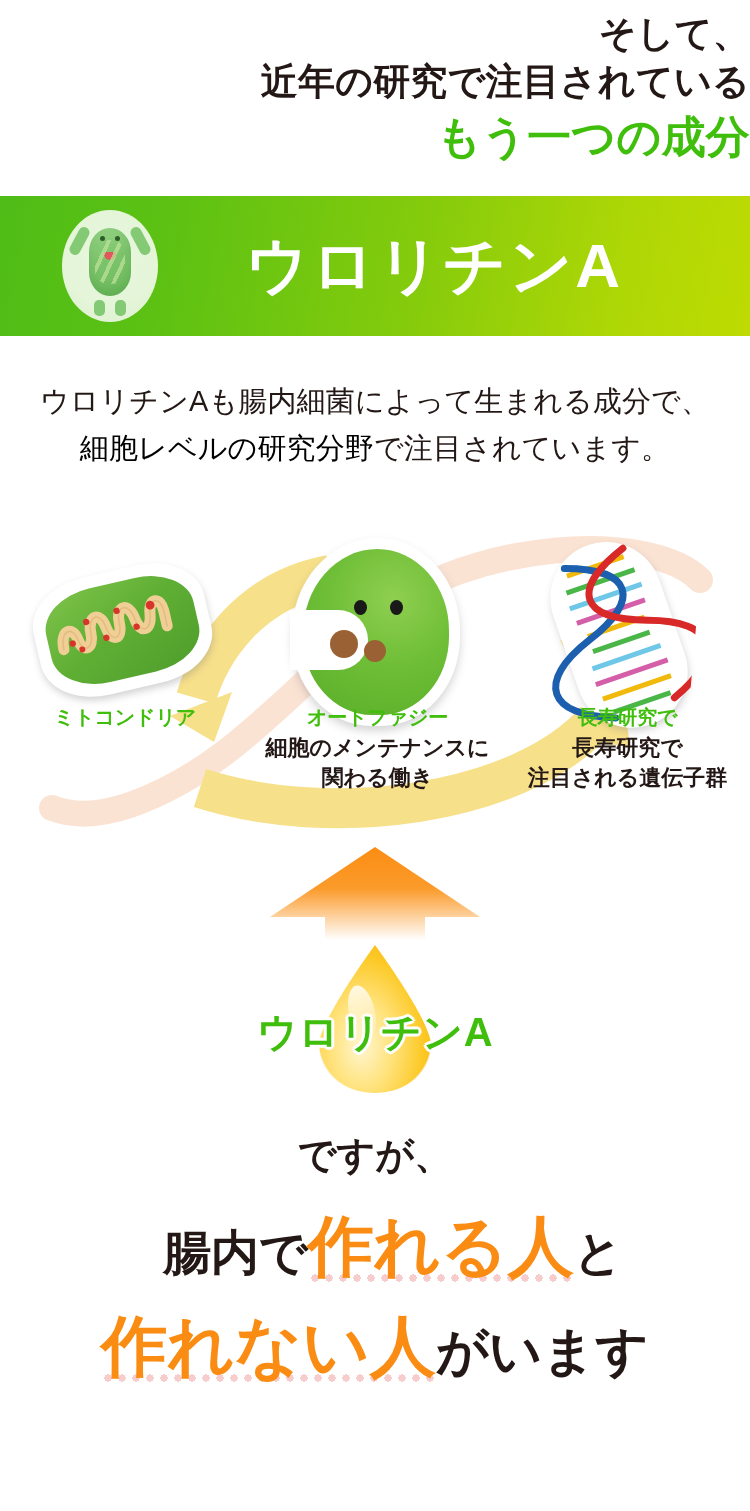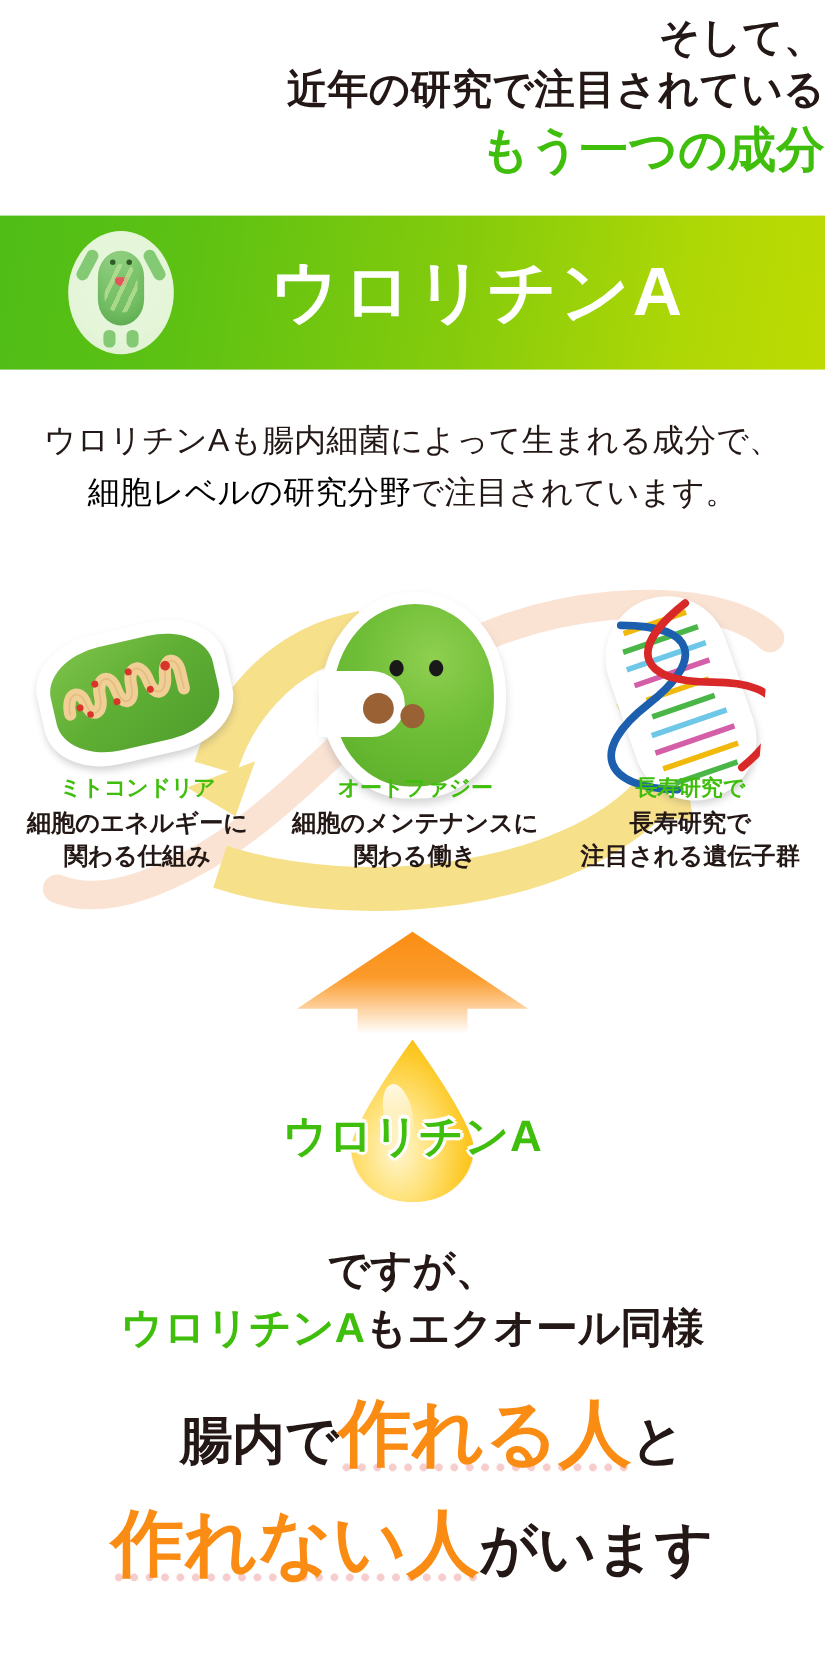--- a/index.html
+++ b/index.html
@@ -315,24 +315,20 @@
           <path d="M44 14 C108 36 108 68 44 90 C-20 112 -20 148 44 172" fill="none" stroke="#1b5fae" stroke-width="7" stroke-linecap="round"></path>
           <path d="M106 14 C42 36 42 68 106 90 C170 112 170 148 106 172" fill="none" stroke="#d82828" stroke-width="7" stroke-linecap="round"></path>
         </g>
       </svg>
     </div>
   </div>
 
   <div class="labels">
     <div class="lblcol c1">
       <div class="t">ミトコンドリア</div>
-      <div class="d">
-        <div>細胞のエネルギーに</div>
-        <div>関わる仕組み</div>
-      </div>
     </div>
     <div class="lblcol c2">
       <div class="t">オートファジー</div>
       <div class="d">
         <div>細胞のメンテナンスに</div>
         <div>関わる働き</div>
       </div>
     </div>
     <div class="lblcol c3">
       <div class="t">長寿研究で</div>
@@ -357,20 +353,17 @@
   <div class="droplet-wrap">
     <div class="drop">
       <div class="shape"></div>
       <div class="gloss"></div>
     </div>
     <div class="drop-label">ウロリチンA</div>
   </div>
 
   <div class="closing">
     <span class="c1">ですが、</span>
-    <span class="c2">
-      <span class="g">ウロリチンA</span><span class="k">もエクオール同様</span>
-    </span>
     <span class="bigline"><span class="small">腸内で</span><span class="big-orange">作れる人</span><span class="small">と</span></span>
     <span class="bigline2"><span class="big-orange">作れない人</span><span class="small">がいます</span></span>
   </div>
 
 </div>
 
 </body></html>

